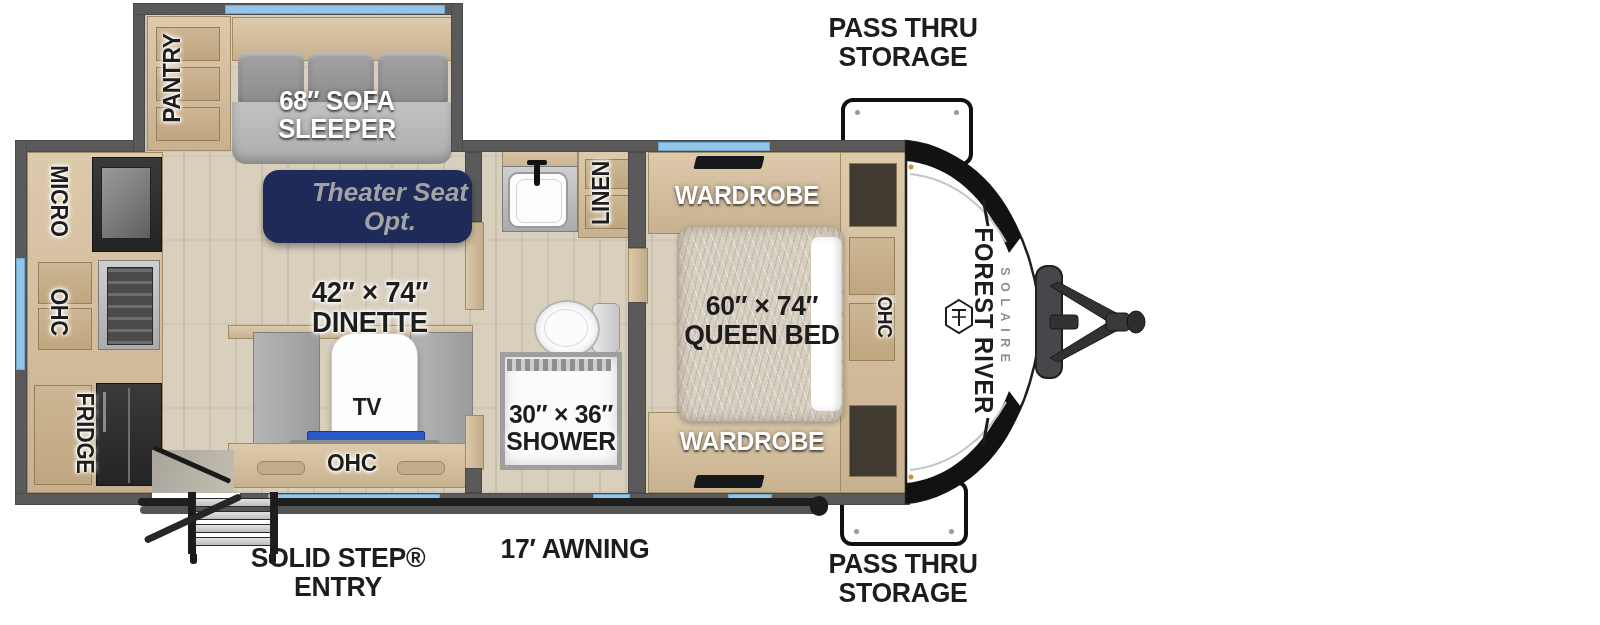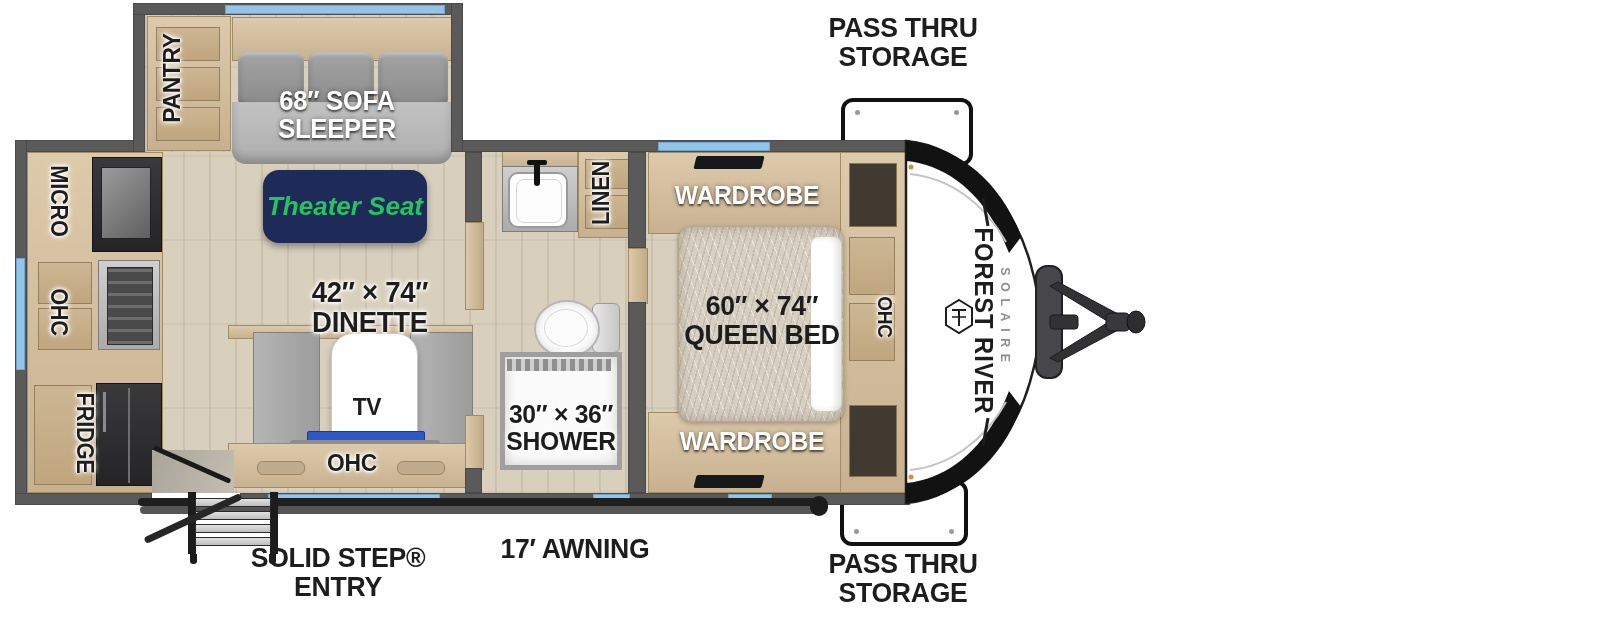--- a/index.html
+++ b/index.html
@@ -27,22 +27,22 @@
   .glow{text-shadow:0 0 3px #fff,0 0 5px #fff,0 0 7px #fff,0 1px 2px rgba(255,255,255,.9);}
   .wtxt{color:#fff;text-shadow:0 2px 2px rgba(0,0,0,.55),0 0 5px rgba(0,0,0,.35);}
   .line{display:block;}
   
   .cushion{position:absolute;background:linear-gradient(180deg,#a3a3a3,#8a8a8a);border-radius:9px;
            box-shadow:inset 0 -4px 6px rgba(0,0,0,.25),inset 0 3px 3px rgba(255,255,255,.35);}
   .seat{position:absolute;background:linear-gradient(180deg,#c2c2c2,#adadad);border-radius:0 0 14px 14px;
         box-shadow:inset 0 -6px 8px rgba(0,0,0,.2);}
   .bench{position:absolute;background:linear-gradient(90deg,#b5b5b5,#9c9c9c);border:1px solid #808080;box-sizing:border-box;}
   .badge{position:absolute;background:#1e2a57;border-radius:16px;box-shadow:0 4px 7px rgba(0,0,0,.35);
-         color:#22c55e;font-weight:700;font-style:italic;text-align:center;
-         display:flex;flex-direction:column;justify-content:center;}
+         color:#a3a3a3;font-weight:700;font-style:italic;text-align:center;
+         display:flex;flex-direction:column;justify-content:center;padding-left:45px;}
   .mattress{position:absolute;background-color:#d7cfc2;border-radius:14px;border:1px solid #b3a78f;
     background-image:repeating-linear-gradient(105deg,rgba(140,125,105,.22) 0 1.5px,rgba(0,0,0,0) 1.5px 6px),
                      repeating-linear-gradient(68deg,rgba(255,255,255,.45) 0 1px,rgba(0,0,0,0) 1px 9px);
     box-shadow:inset 0 0 14px rgba(90,75,55,.35),0 2px 5px rgba(0,0,0,.25);}
   .valance{position:absolute;background:#17181a;transform:skewX(-14deg);border-radius:2px;}
   .tread{position:absolute;background:linear-gradient(180deg,#e2e2e2,#bdbdbd);border:1px solid #2a2a2a;box-sizing:border-box;}
 </style>
 </head>
 <body>
 
@@ -108,20 +108,21 @@
     <div class="woodinset" style="left:8px;top:90px;width:64px;height:34px;"></div>
   </div>
   <div class="wood" style="left:232px;top:17px;width:220px;height:44px;z-index:3;"></div>
   <div class="cushion" style="left:238px;top:52px;width:66px;height:56px;z-index:3;"></div>
   <div class="cushion" style="left:308px;top:52px;width:66px;height:56px;z-index:3;"></div>
   <div class="cushion" style="left:378px;top:52px;width:70px;height:56px;z-index:3;"></div>
   <div class="seat" style="left:232px;top:102px;width:220px;height:62px;z-index:3;"></div>
 
   <div class="badge" style="left:263px;top:170px;width:164px;height:73px;font-size:26px;line-height:1.1;z-index:6;">
     <span class="line">Theater Seat</span>
+    <span class="line">Opt.</span>
   </div>
 
   <div class="wood" style="left:228px;top:325px;width:245px;height:14px;z-index:3;"></div>
   <div class="bench" style="left:253px;top:332px;width:67px;height:146px;z-index:3;"></div>
   <div class="bench" style="left:410px;top:332px;width:63px;height:146px;z-index:3;"></div>
   <div class="abs" style="left:331px;top:333px;width:85px;height:105px;background:#fefefe;border:1px solid #c9c9c9;border-radius:22px 22px 8px 8px;box-shadow:0 3px 6px rgba(0,0,0,.25);z-index:3;"></div>
   <div class="abs" style="left:307px;top:431px;width:116px;height:10px;background:#2d59c8;border:1px solid #1c3a8a;border-radius:2px;z-index:3;"></div>
   <div class="abs" style="left:290px;top:440px;width:150px;height:6px;background:#8e8e8e;border-radius:3px;z-index:3;"></div>
   <div class="wood" style="left:228px;top:443px;width:245px;height:45px;z-index:3;">
     <div class="abs" style="left:28px;top:17px;width:46px;height:12px;background:#c0ab8c;border:1px solid #9b865f;border-radius:6px;"></div>

